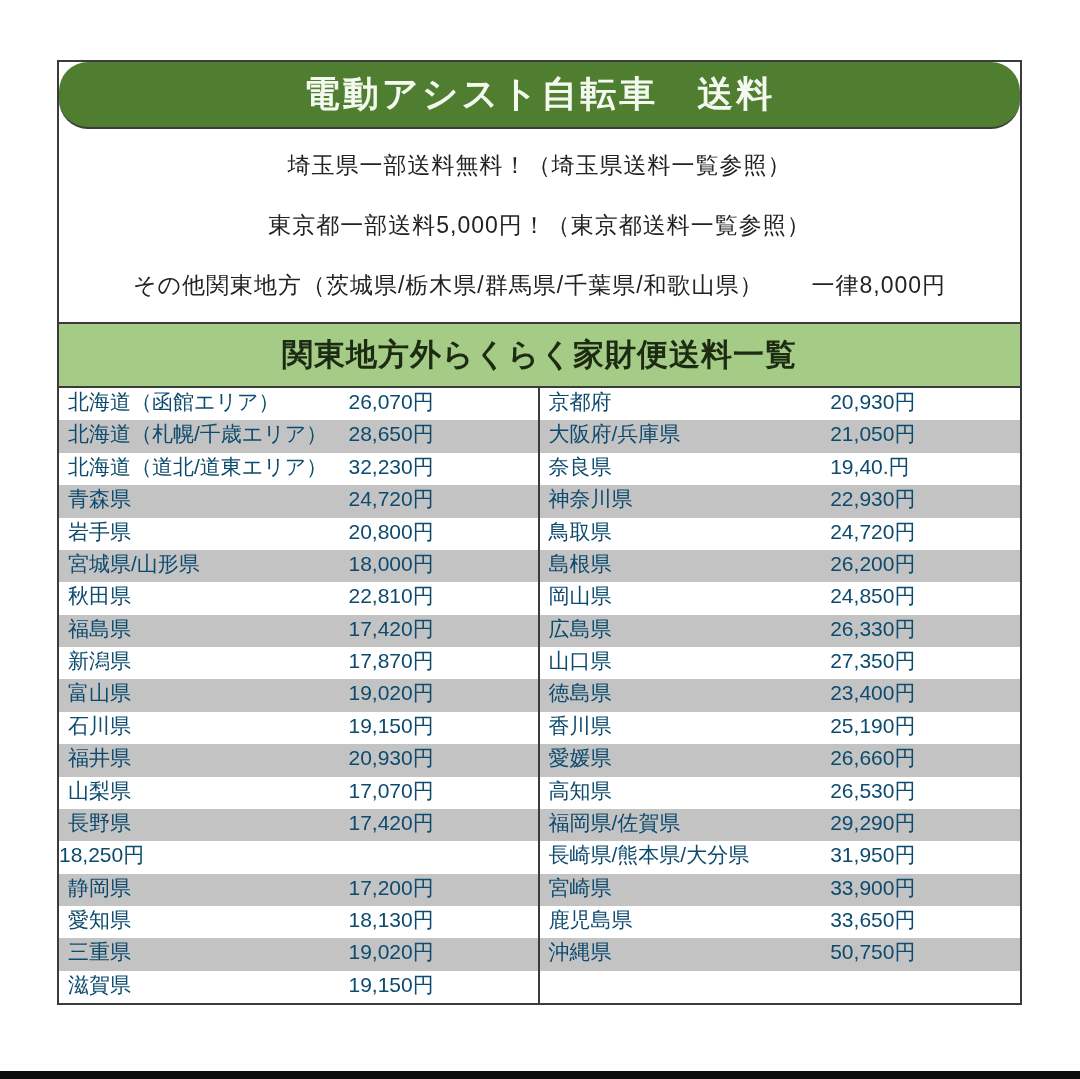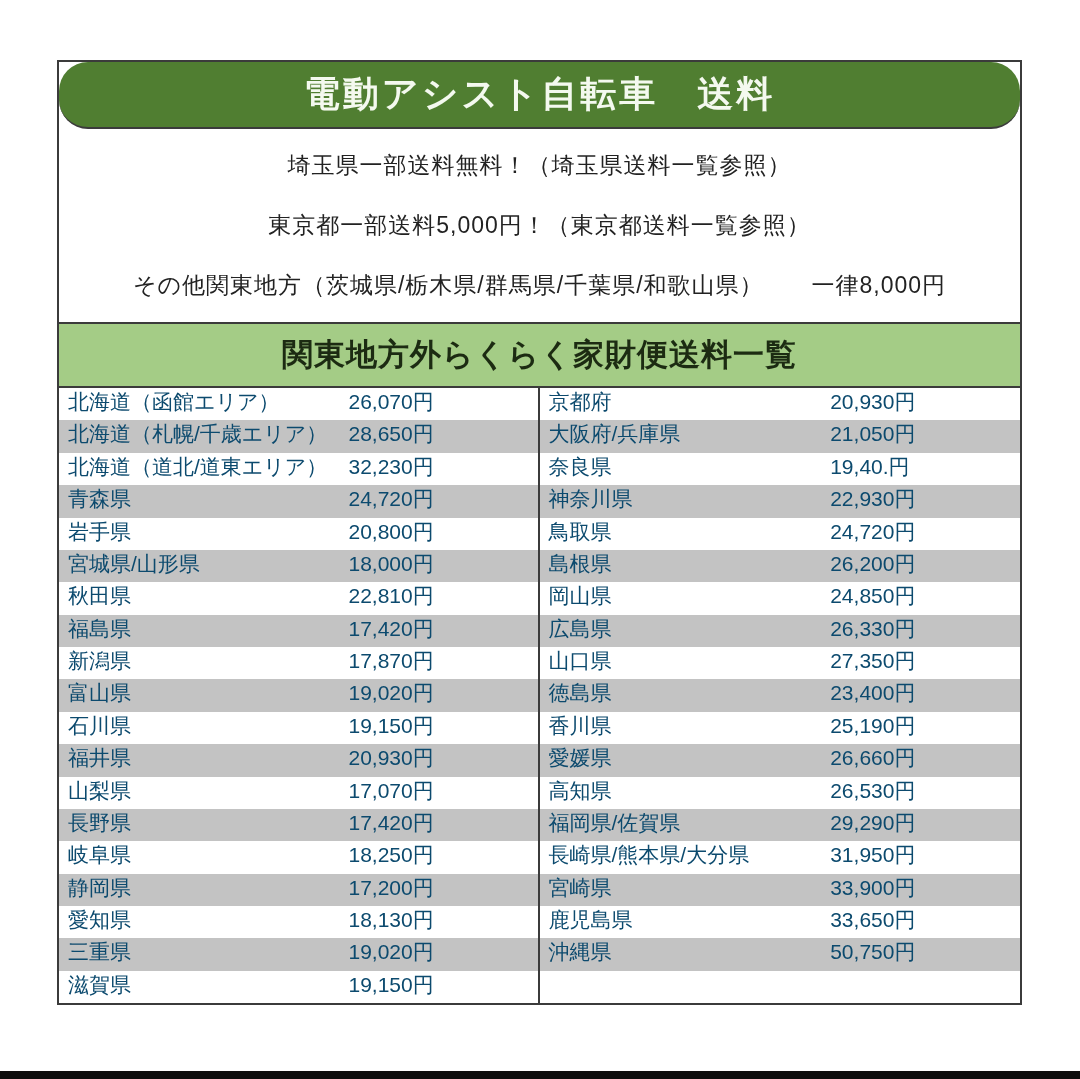--- a/index.html
+++ b/index.html
@@ -194,21 +194,20 @@
           </div>
           <div class="row">
             <span class="region">山梨県</span>
             <span class="fee">17,070円</span>
           </div>
           <div class="row">
             <span class="region">長野県</span>
             <span class="fee">17,420円</span>
           </div>
           <div class="row">
-            <span class="region">岐阜県</span>
             <span class="fee">18,250円</span>
           </div>
           <div class="row">
             <span class="region">静岡県</span>
             <span class="fee">17,200円</span>
           </div>
           <div class="row">
             <span class="region">愛知県</span>
             <span class="fee">18,130円</span>
           </div>

